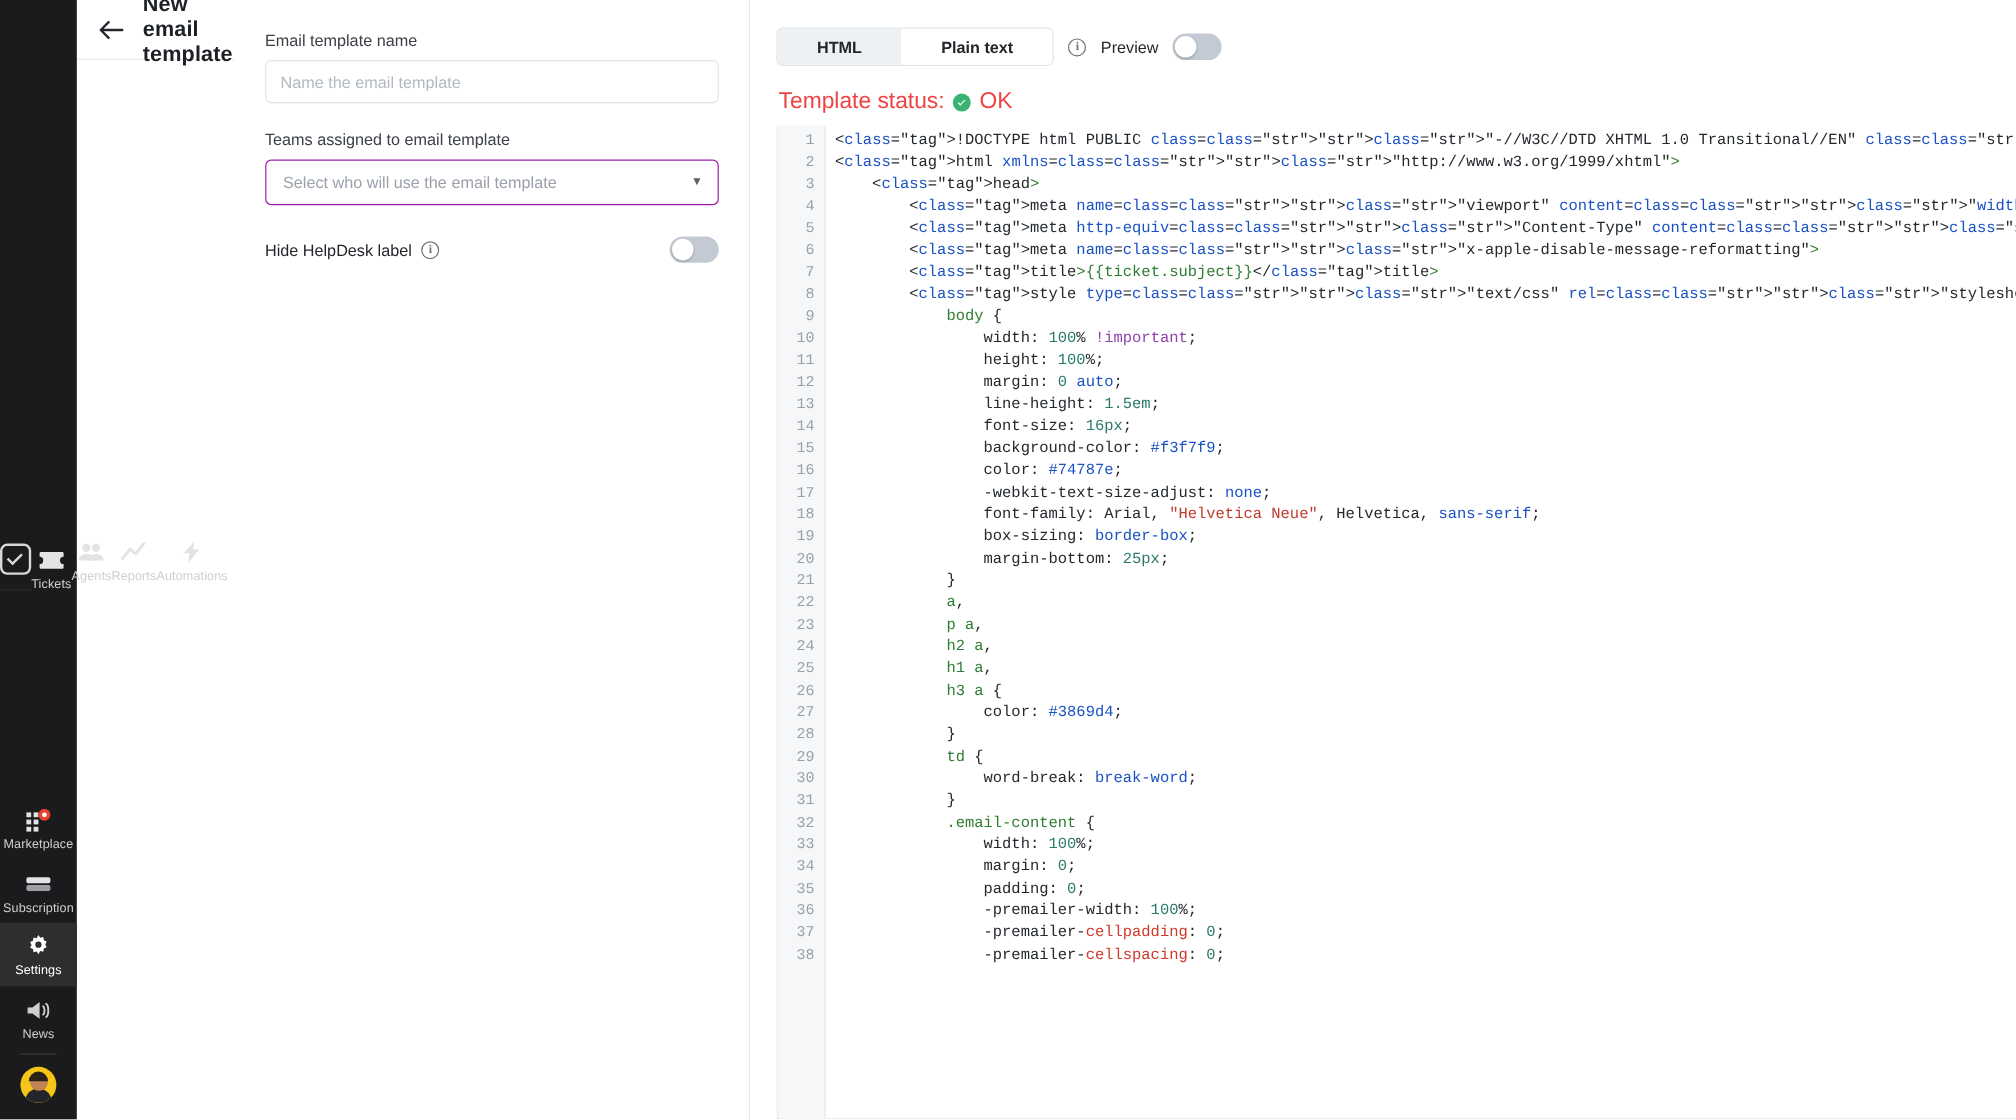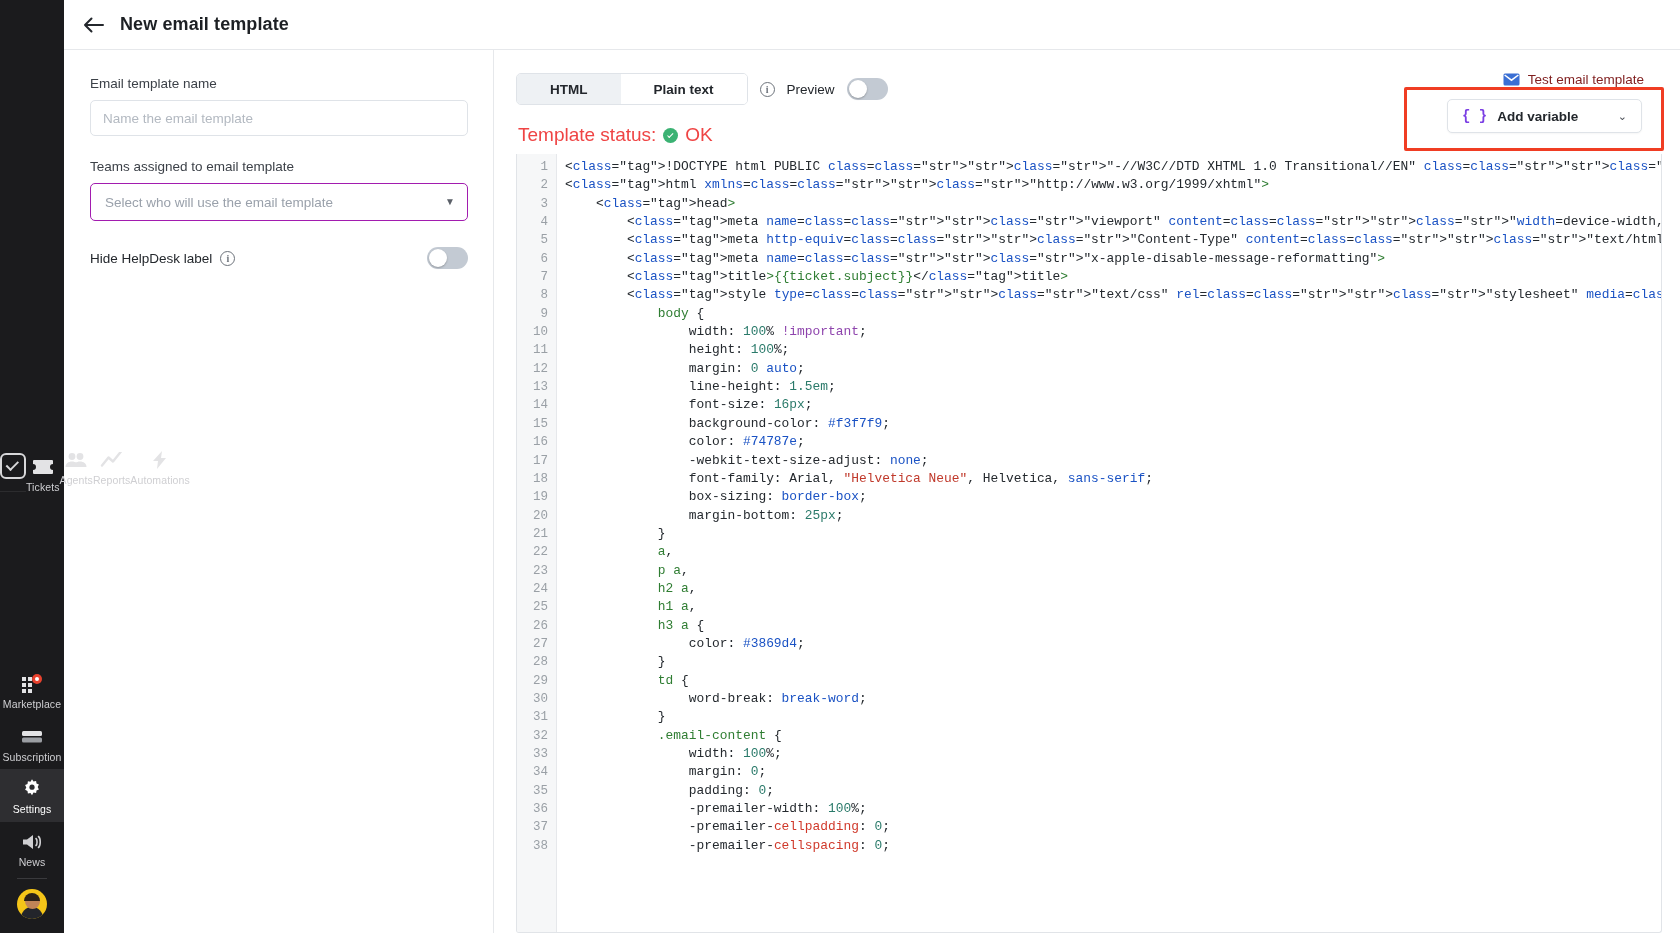--- a/index.html
+++ b/index.html
@@ -73,21 +73,21 @@
   .avatar .hair {
     position: absolute; width: 16px; height: 8px;
     border-radius: 8px 8px 0 0; background: #2b2118; left: 7px; top: 4px;
   }
   .avatar .body {
     position: absolute; width: 22px; height: 12px;
     border-radius: 11px 11px 0 0; background: #23252b; left: 4px; bottom: 0;
   }
 
   
-  .main { flex: 1; display: flex; flex-direction: column; height: 933px; min-width: 0; }
+  .main { flex: 1; display: flex; height: 933px; min-width: 0; }
 
   .topbar {
     height: 50px; flex: 0 0 50px;
     display: flex; align-items: center; gap: 16px;
     padding-left: 18px;
     border-bottom: 1px solid #e6e8eb;
     background: #fff;
   }
   .back-arrow {
     width: 22px; height: 22px; color: #23272c; cursor: pointer;

